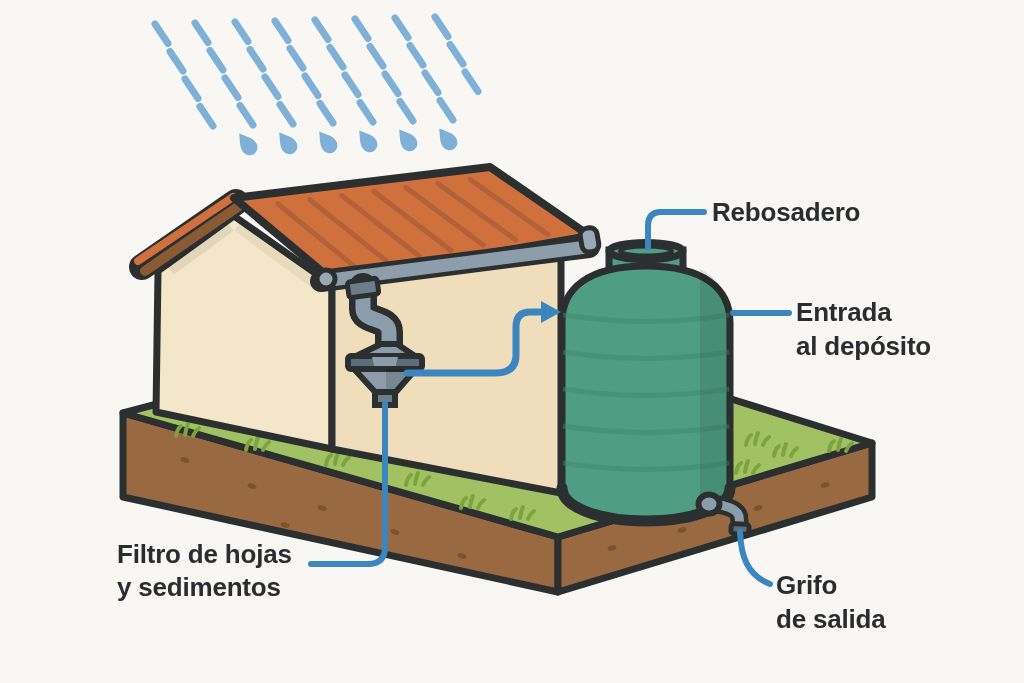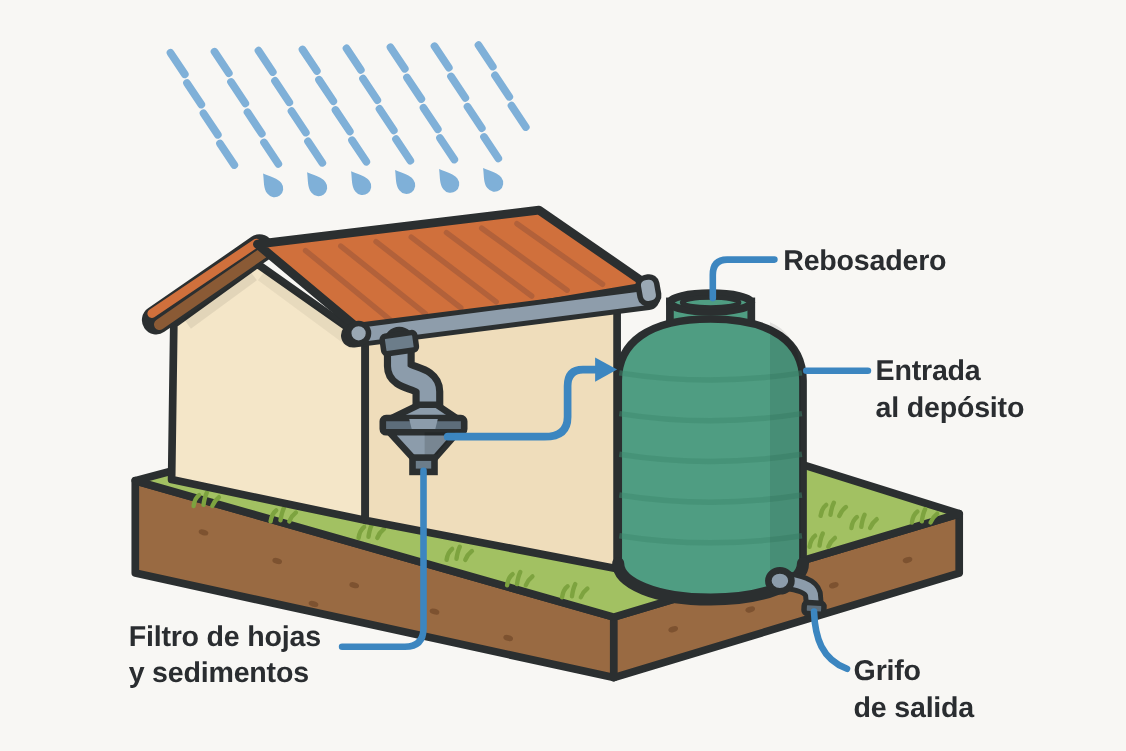--- a/index.html
+++ b/index.html
@@ -1,17 +1,17 @@
 <!DOCTYPE html>
 <html style="--connector_blue: #3c86c0; --rain_blue: #7fb0d8; --roof_orange: #d0703c; --roof_tile_line: #b2613a; --rake_brown: #8a5a35; --wall_gable: #f4e6c8; --wall_front: #efddbb; --gutter_gray: #8e9dab; --gutter_light: #9aa8b4; --pipe_gray: #8c9cab; --pipe_dark: #6c7d8a; --funnel_dark: #5d6d7a; --tank_green: #4f9d82; --tank_green_dark: #3e8a6e; --grass_green: #a2c162; --grass_tuft: #7da33f; --dirt_brown: #996a42; --dirt_speckle: #7d5230; --outline: #2b2f30; --text: #2a2d30;"><head>
 <meta charset="utf-8">
 <title>Diagram</title>
 <style>
   html,body{margin:0;padding:0;background:#f8f7f4;}
-  .stage{position:relative;width:1024px;height:640px;overflow:hidden;margin-top:24px;}
+  .stage{position:relative;width:1024px;height:640px;overflow:hidden;}
   svg{display:block;}
   .lbl{font-family:"Liberation Sans","DejaVu Sans",sans-serif;font-weight:700;font-size:26px;
        fill:var(--text);letter-spacing:-0.2px;}
   .tileline{stroke:var(--roof_tile_line);stroke-width:5;stroke-linecap:round;}
   .raindash{stroke:var(--rain_blue);stroke-width:7;stroke-linecap:round;}
   .raindrop{fill:var(--rain_blue);}
   .tuft path{fill:none;stroke:var(--grass_tuft);stroke-width:4;stroke-linecap:round;}
   .speckle{fill:var(--dirt_speckle);}
   .rib{fill:none;stroke:var(--tank_green_dark);stroke-width:5;opacity:.5;}
   .connector{fill:none;stroke:var(--connector_blue);stroke-width:6;stroke-linecap:round;}

